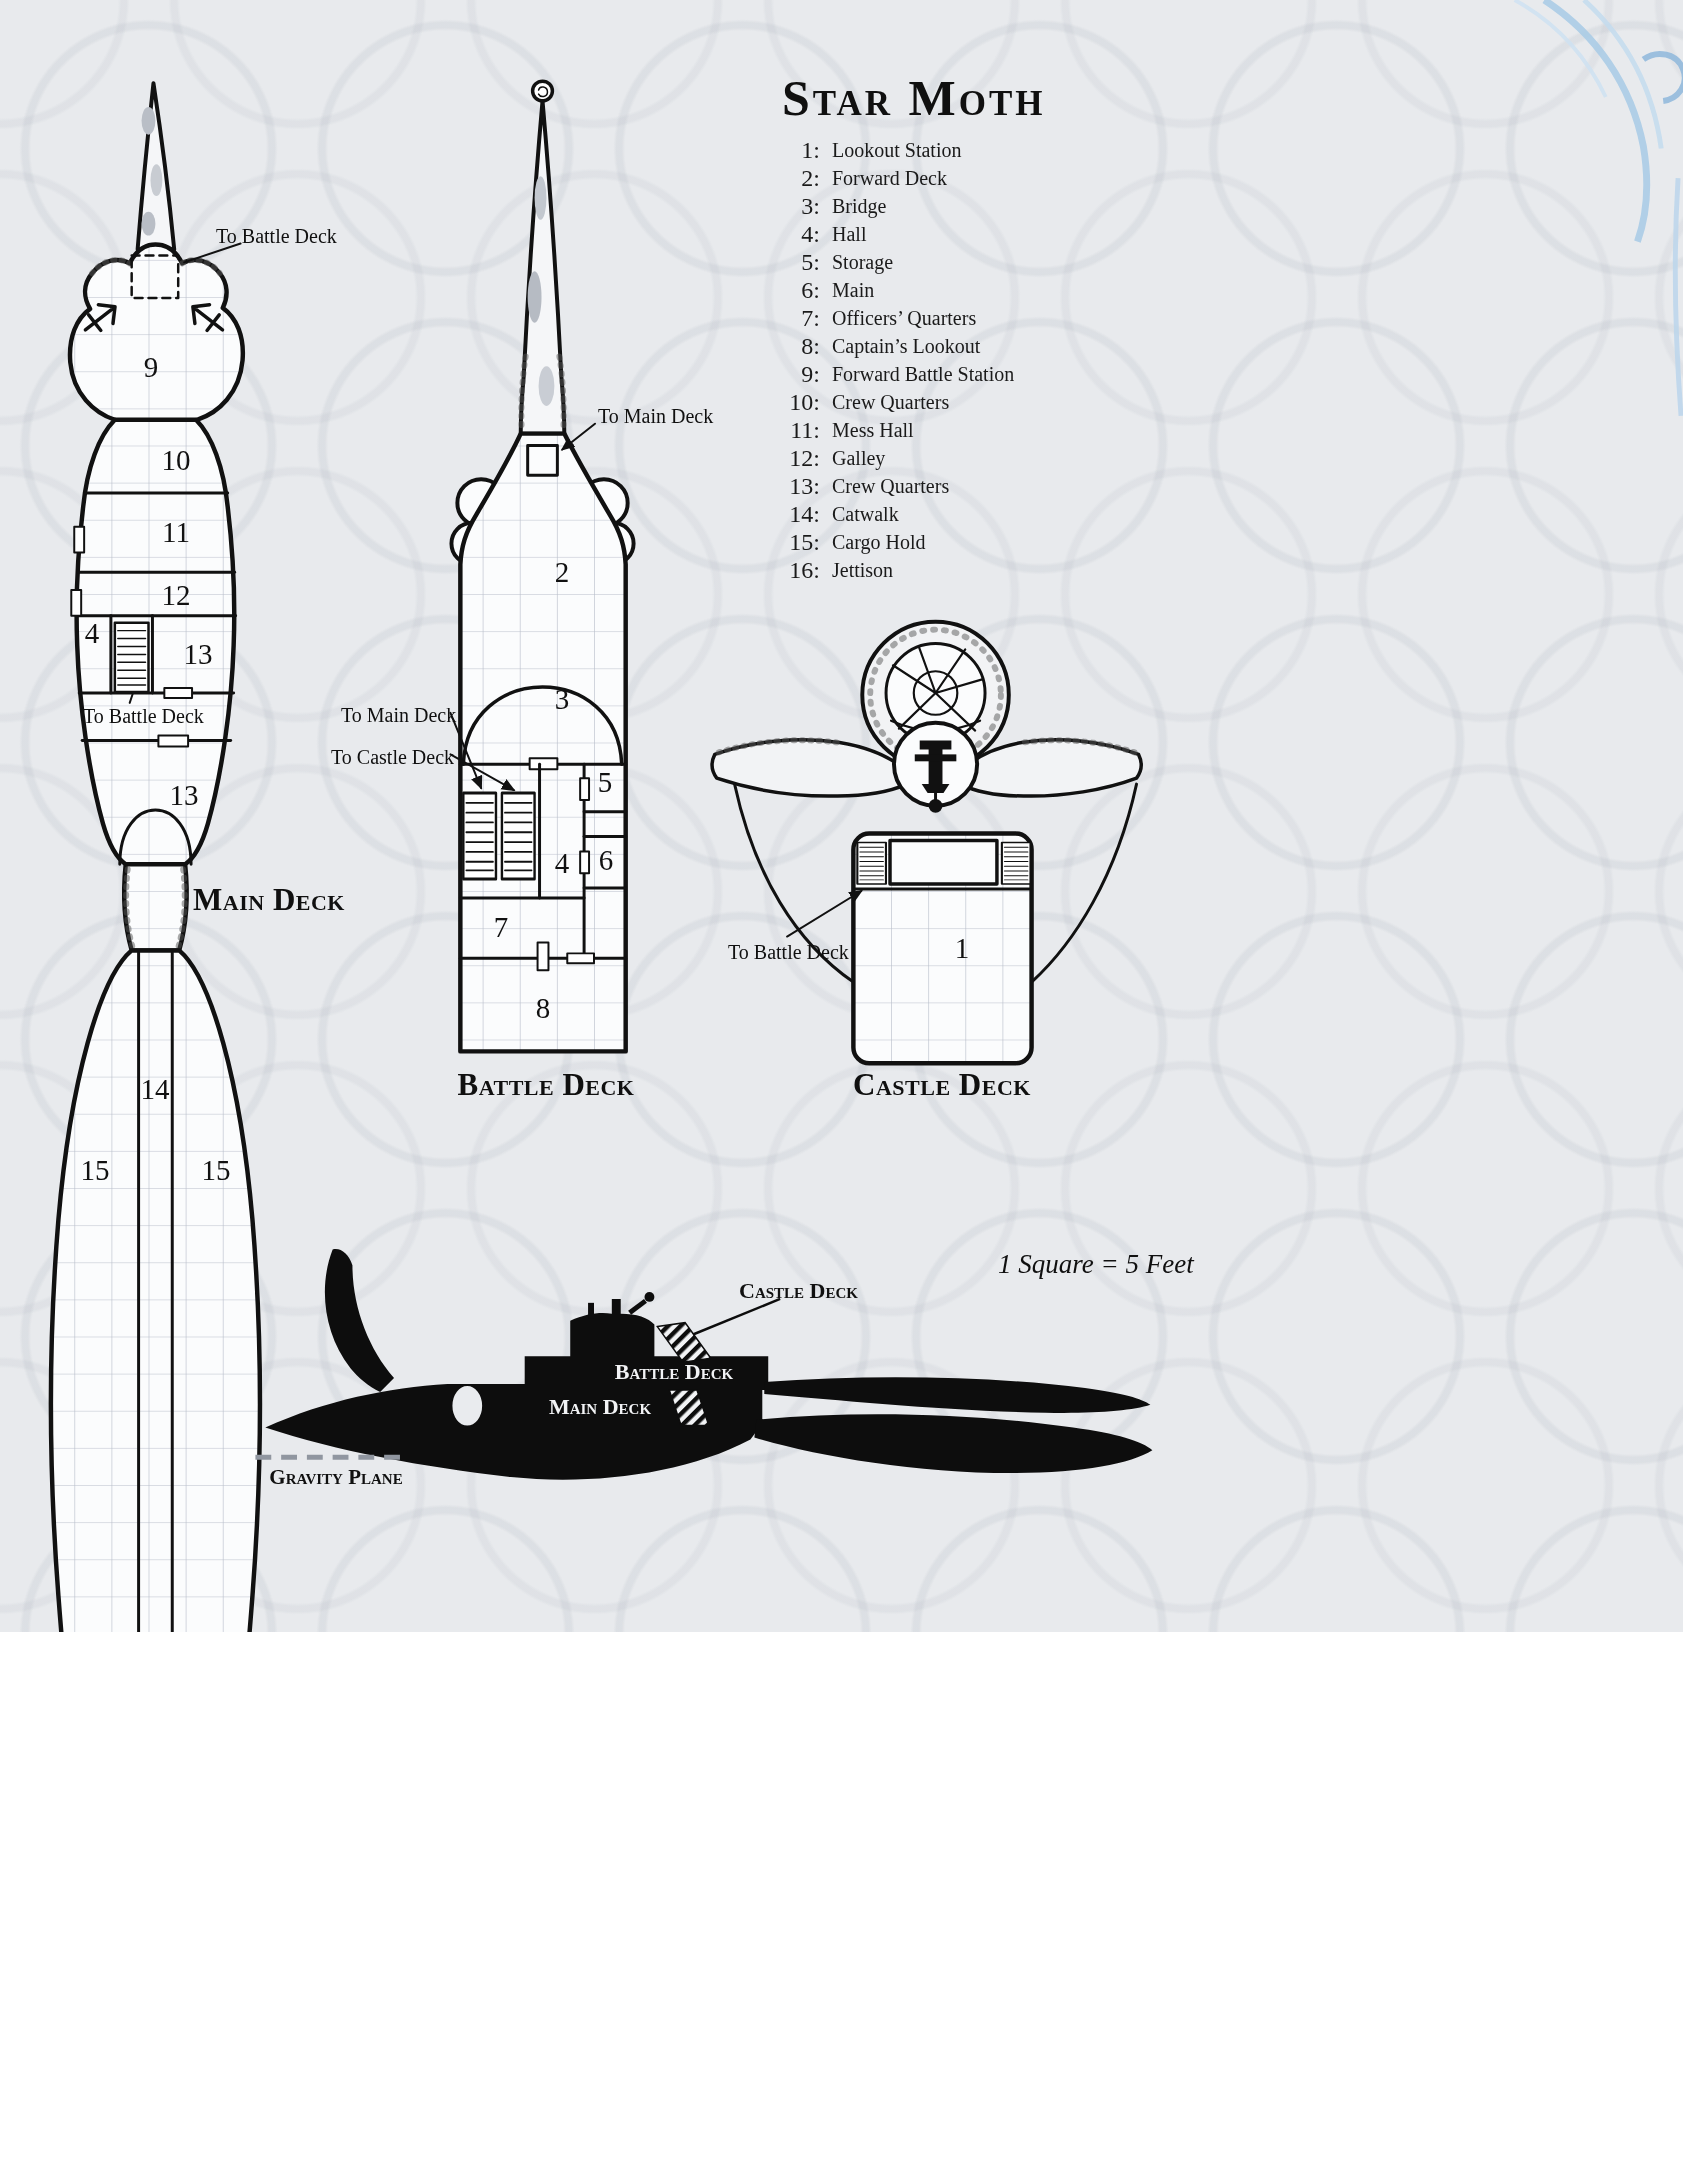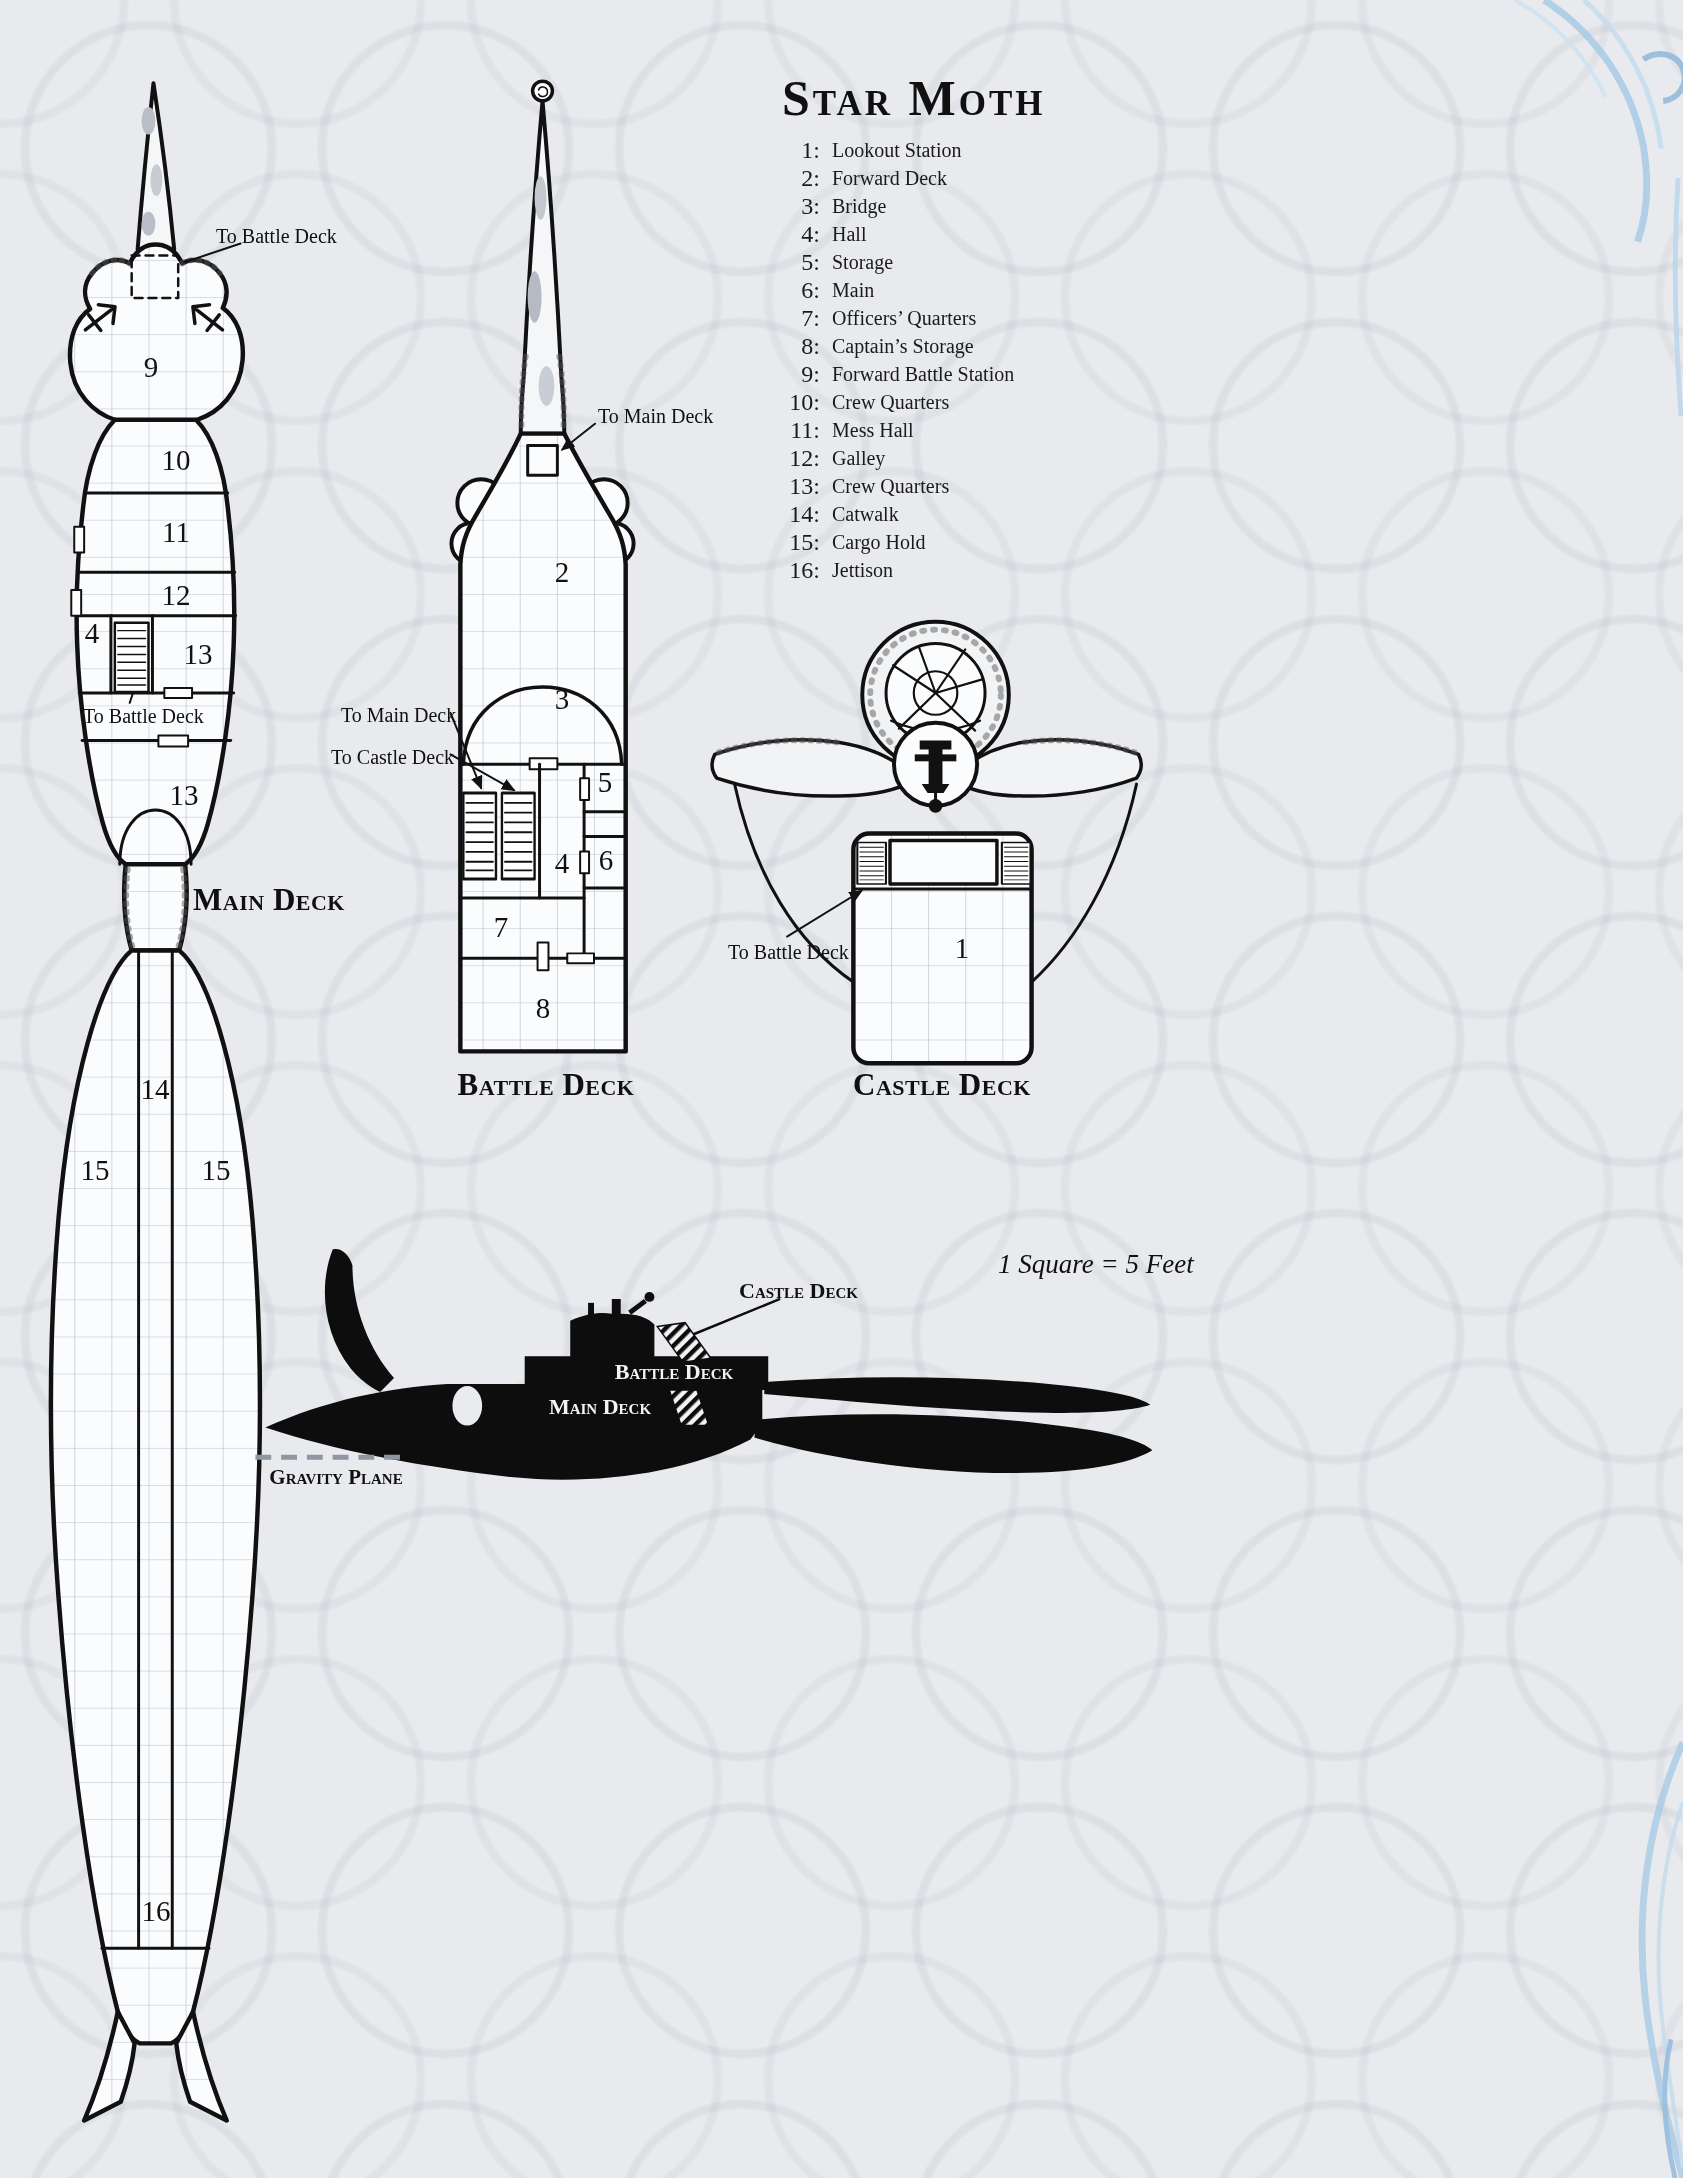--- a/index.html
+++ b/index.html
@@ -1,18 +1,18 @@
 <!DOCTYPE html>
 <html><head>
 <meta charset="utf-8">
 <style>
   * { margin:0; padding:0; box-sizing:border-box; }
   html,body { width:1683px; height:2178px; }
   .page {
-    position:relative; width:1683px; height:2178px; overflow:hidden;
+    position:relative; width:1683px; height:1632px; overflow:hidden;
     background-color:#e8eaed;
     background-image:
       radial-gradient(circle, rgba(150,160,172,0) 56%, rgba(150,160,172,.14) 57.5%, rgba(150,160,172,.14) 60%, rgba(150,160,172,0) 61.5%),
       radial-gradient(circle, rgba(150,160,172,0) 56%, rgba(150,160,172,.11) 57.5%, rgba(150,160,172,.11) 60%, rgba(150,160,172,0) 61.5%);
     background-size:297px 297px, 297px 297px;
     background-position:0 0, 149px 149px;
     font-family:"Liberation Serif", serif;
     color:#101010;
   }
   svg.art { position:absolute; inset:0; }
@@ -257,21 +257,21 @@
   <div class="lrow">
         <span class="lnum">6:</span>
         <span class="llab">Main</span>
       </div>
   <div class="lrow">
         <span class="lnum">7:</span>
         <span class="llab">Officers’ Quarters</span>
       </div>
   <div class="lrow">
         <span class="lnum">8:</span>
-        <span class="llab">Captain’s Storage</span>
+        <span class="llab">Captain’s Lookout</span>
       </div>
   <div class="lrow">
         <span class="lnum">9:</span>
         <span class="llab">Forward Battle Station</span>
       </div>
   <div class="lrow">
         <span class="lnum">10:</span>
         <span class="llab">Crew Quarters</span>
       </div>
   <div class="lrow">

